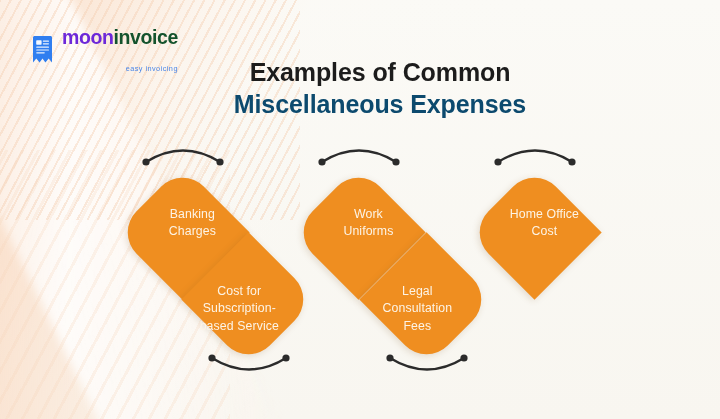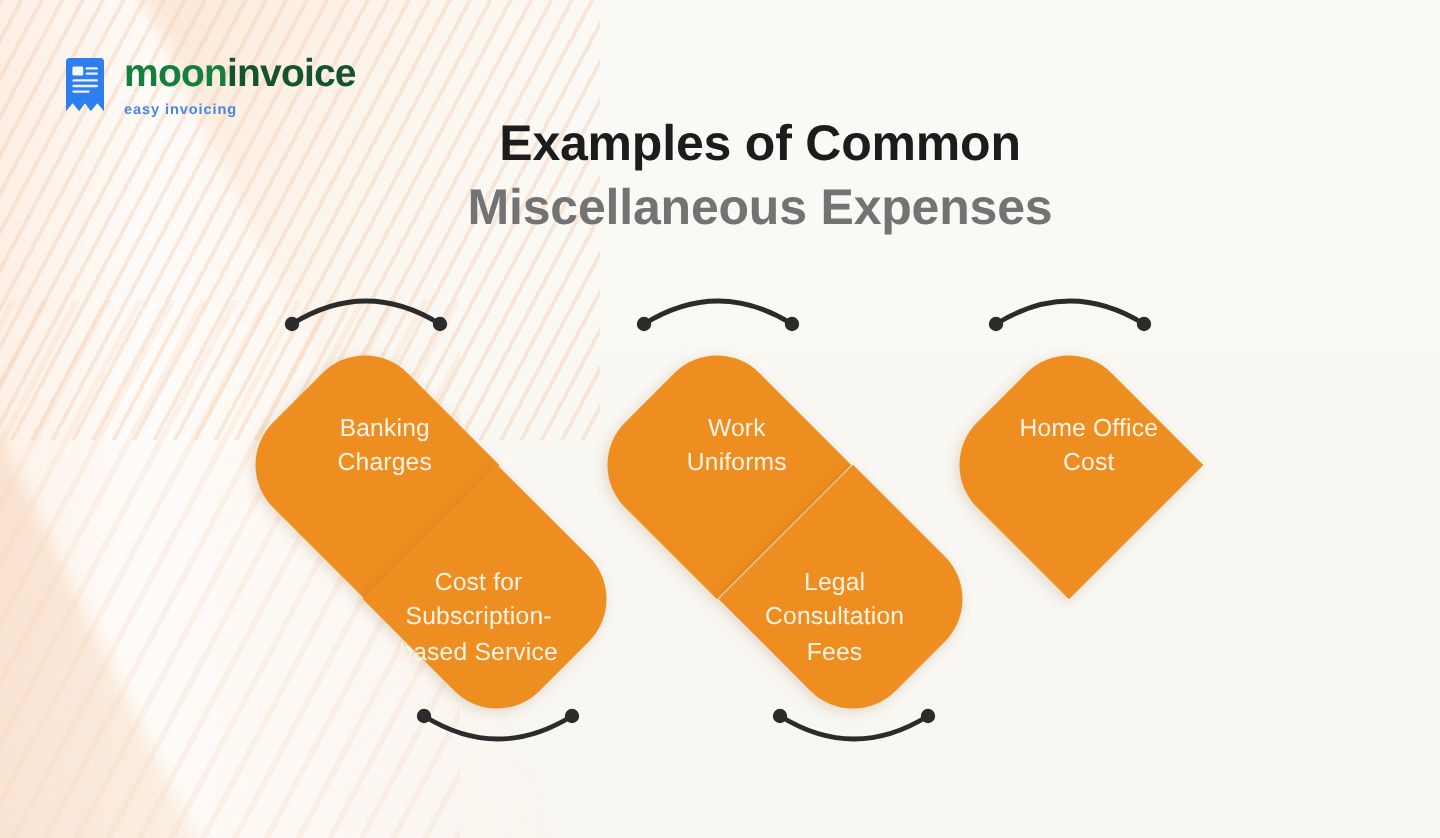--- a/index.html
+++ b/index.html
@@ -88,28 +88,29 @@
     align-items: center;
     gap: 7px;
   }
   .logo-mark { width: 25px; height: 27px; display: block; }
   .logo-text { display: flex; flex-direction: column; line-height: 1; }
   .logo-word {
     font-size: 19.5px;
     font-weight: 700;
     letter-spacing: -0.4px;
   }
-  .logo-word .moon { color: #15803d; }
+  .logo-word .moon { color: #6d28d9; }
   .logo-word .invoice { color: #14532d; }
   .logo-tagline {
-    margin-top: 3px;
+    margin-top: 17px;
     font-size: 7.3px;
     color: #4a86e8;
-    font-weight: 700;
+    font-weight: 400;
     letter-spacing: .45px;
+    text-align: right;
   }
 
   .title-block {
     position: absolute;
     left: 0;
     top: 57px;
     width: 720px;
     text-align: center;
     padding-left: 40px;
     box-sizing: border-box;
@@ -117,21 +118,21 @@
   .title-line-1 {
     font-size: 25px;
     font-weight: 700;
     color: #1c1c1c;
     letter-spacing: -0.1px;
     line-height: 1.25;
   }
   .title-line-2 {
     font-size: 25px;
     font-weight: 700;
-    color: #737373;
+    color: #0c4a6e;
     letter-spacing: -0.1px;
     line-height: 1.3;
   }
 
   
   .diagram {
     position: absolute;
     left: 0;
     top: 0;
     width: 720px;

